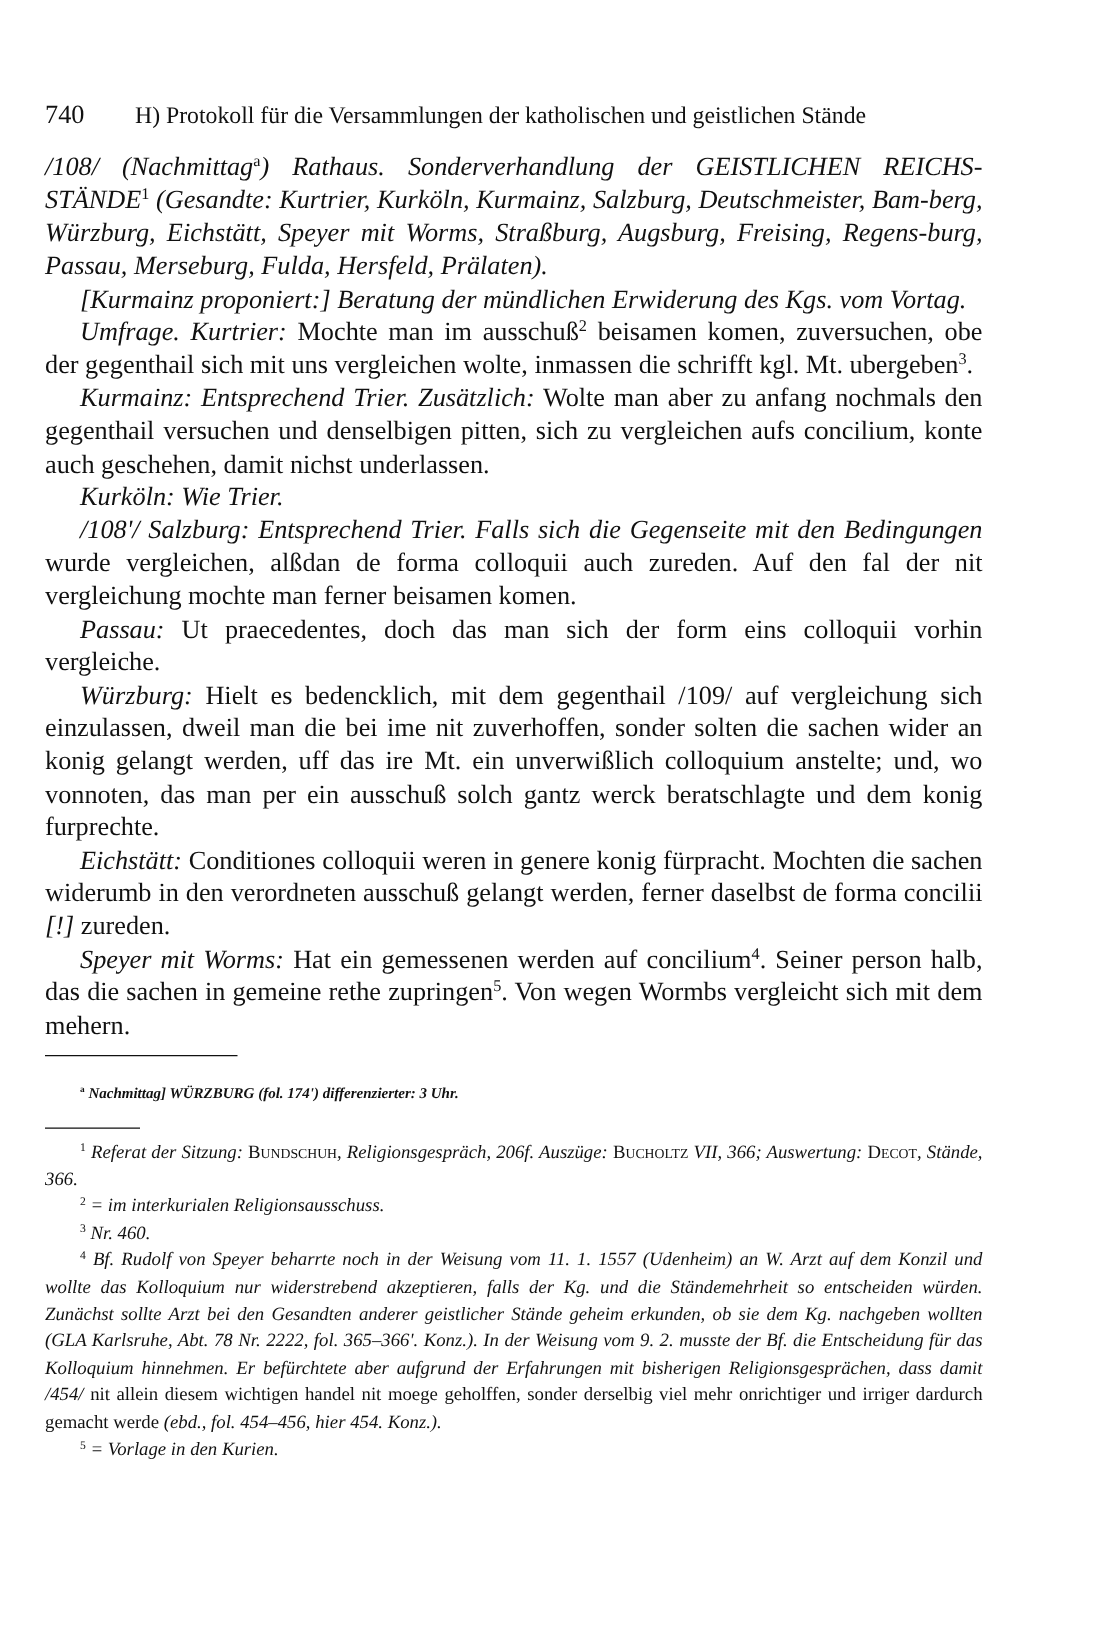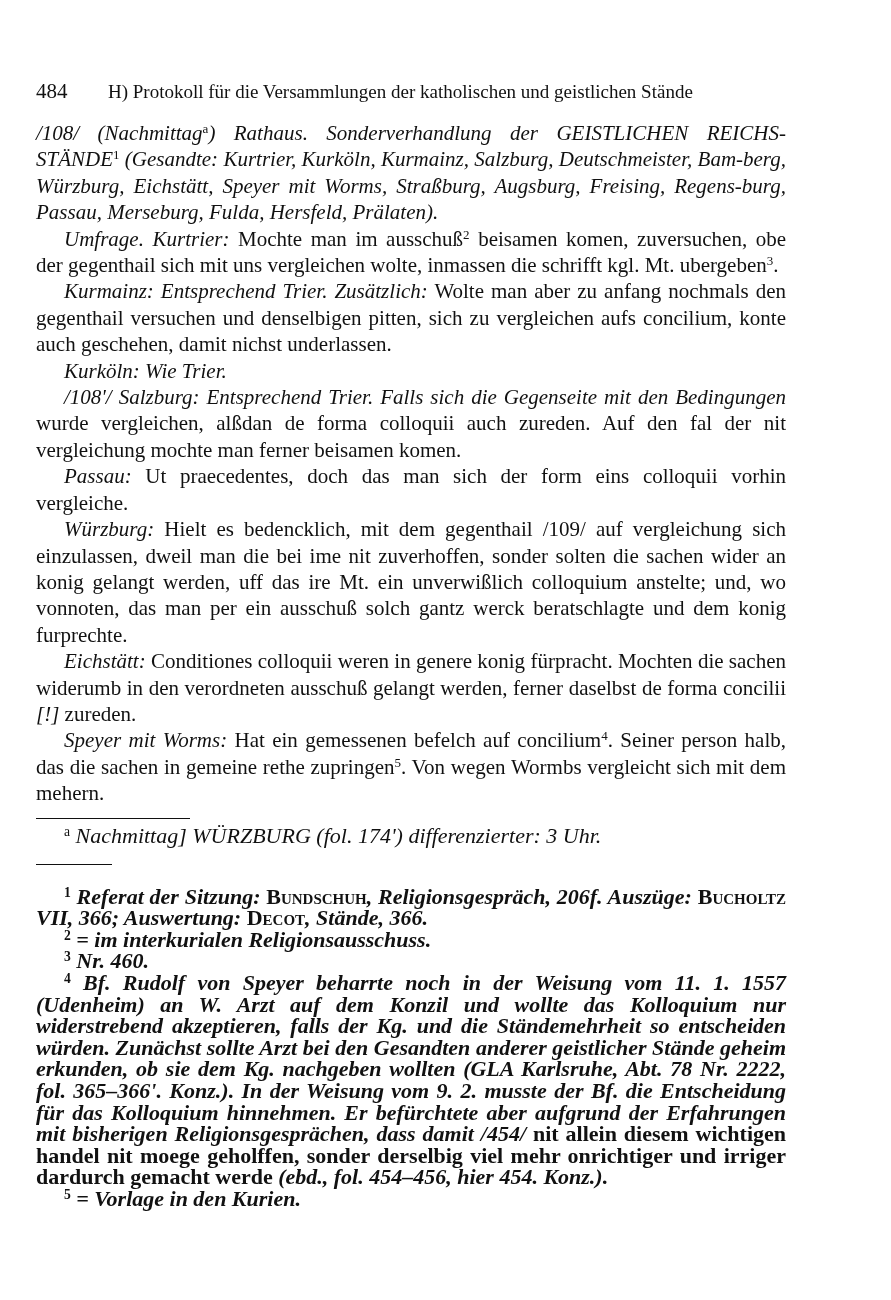--- a/index.html
+++ b/index.html
@@ -53,78 +53,79 @@
     vertical-align: 0.55em;
     font-style: normal;
   }
   .rule-apparatus {
     margin-top: 11px;
     width: 154px;
     border-top: 1px solid #111;
     height: 0;
   }
   .apparatus {
-    font-size: 22px;
+    font-size: 12px;
     line-height: 22px;
-    margin-top: 6px;
+    margin-top: 18px;
     padding-left: 28px;
+    font-weight: bold;
   }
   .rule-notes {
     margin-top: 17px;
     width: 76px;
     border-top: 1px solid #111;
     height: 0;
   }
   .notes {
-    font-size: 22px;
+    font-size: 15px;
     line-height: 21.6px;
-    margin-top: 21px;
+    margin-top: 9px;
     text-align: justify;
-    font-weight: bold;
   }
   .notes p {
     margin: 0;
     text-indent: 28px;
   }
   .sc {
     font-variant: small-caps;
     font-style: normal;
   }
   .rm { font-style: normal; }
 </style>
 </head>
 <body>
 
 <div class="page">
 
   <div class="running-head">
-    <span class="page-number">484</span><span>H) Protokoll für die Versammlungen der katholischen und geistlichen Stände</span>
+    <span class="page-number">740</span><span>H) Protokoll für die Versammlungen der katholischen und geistlichen Stände</span>
   </div>
 
   <div class="body-text">
 
     <p class="first"><i><span>/108/</span> <span>(Nachmittag</span><sup>a</sup><span>)</span> <span>Rathaus.</span> <span>Sonderverhandlung der GEISTLICHEN REICHS-</span> <span>STÄNDE</span><sup>1</sup> <span>(Gesandte: Kurtrier, Kurköln, Kurmainz, Salzburg, Deutschmeister, Bam-berg, Würzburg, Eichstätt, Speyer mit Worms, Straßburg, Augsburg, Freising, Regens-burg, Passau, Merseburg, Fulda, Hersfeld, Prälaten).</span></i></p>
 
+    <p><i>[Kurmainz proponiert:] Beratung der mündlichen Erwiderung des Kgs. vom Vortag.</i></p>
 
     <p><i>Umfrage. Kurtrier:</i><span> Mochte man im ausschuß</span><sup>2</sup><span> beisamen komen, zuversuchen, obe der gegenthail sich mit uns vergleichen wolte, inmassen die schrifft kgl. Mt. ubergeben</span><sup>3</sup><span>.</span></p>
 
     <p><i>Kurmainz: Entsprechend Trier. Zusätzlich:</i><span> Wolte man aber zu anfang nochmals den gegenthail versuchen und denselbigen pitten, sich zu vergleichen aufs concilium, konte auch geschehen, damit nichst underlassen.</span></p>
 
     <p><i>Kurköln: Wie Trier.</i></p>
 
     <p><i>/108'/ Salzburg: Entsprechend Trier. Falls sich die Gegenseite mit den Bedingungen</i><span> wurde vergleichen, alßdan de forma colloquii auch zureden. Auf den fal der nit vergleichung mochte man ferner beisamen komen.</span></p>
 
 
     <p><i>Passau:</i><span> Ut praecedentes, doch das man sich der form eins colloquii vorhin vergleiche.</span></p>
 
     <p><i>Würzburg:</i><span> Hielt es bedencklich, mit dem gegenthail /109/ auf vergleichung sich einzulassen, dweil man die bei ime nit zuverhoffen, sonder solten die sachen wider an konig gelangt werden, uff das ire Mt. ein unverwißlich colloquium anstelte; und, wo vonnoten, das man per ein ausschuß solch gantz werck beratschlagte und dem konig furprechte.</span></p>
 
     <p><i>Eichstätt:</i><span> Conditiones colloquii weren in genere konig fürpracht. Mochten die sachen widerumb in den verordneten ausschuß gelangt werden, ferner daselbst de forma concilii </span><i>[!]</i><span> zureden.</span></p>
 
-    <p><i>Speyer mit Worms:</i><span> Hat ein gemessenen befelch auf concilium</span><sup>4</sup><span>. Seiner person halb, das die sachen in gemeine rethe zupringen</span><sup>5</sup><span>. Von wegen Wormbs vergleicht sich mit dem mehern.</span></p>
+    <p><i>Speyer mit Worms:</i><span> Hat ein gemessenen werden auf concilium</span><sup>4</sup><span>. Seiner person halb, das die sachen in gemeine rethe zupringen</span><sup>5</sup><span>. Von wegen Wormbs vergleicht sich mit dem mehern.</span></p>
   </div>
 
   <div class="rule-apparatus"></div>
 
   <div class="apparatus">
     <div><sup>a</sup> <i>Nachmittag] WÜRZBURG (fol. 174') differenzierter: 3 Uhr.</i></div>
   </div>
 
   <div class="rule-notes"></div>
 

